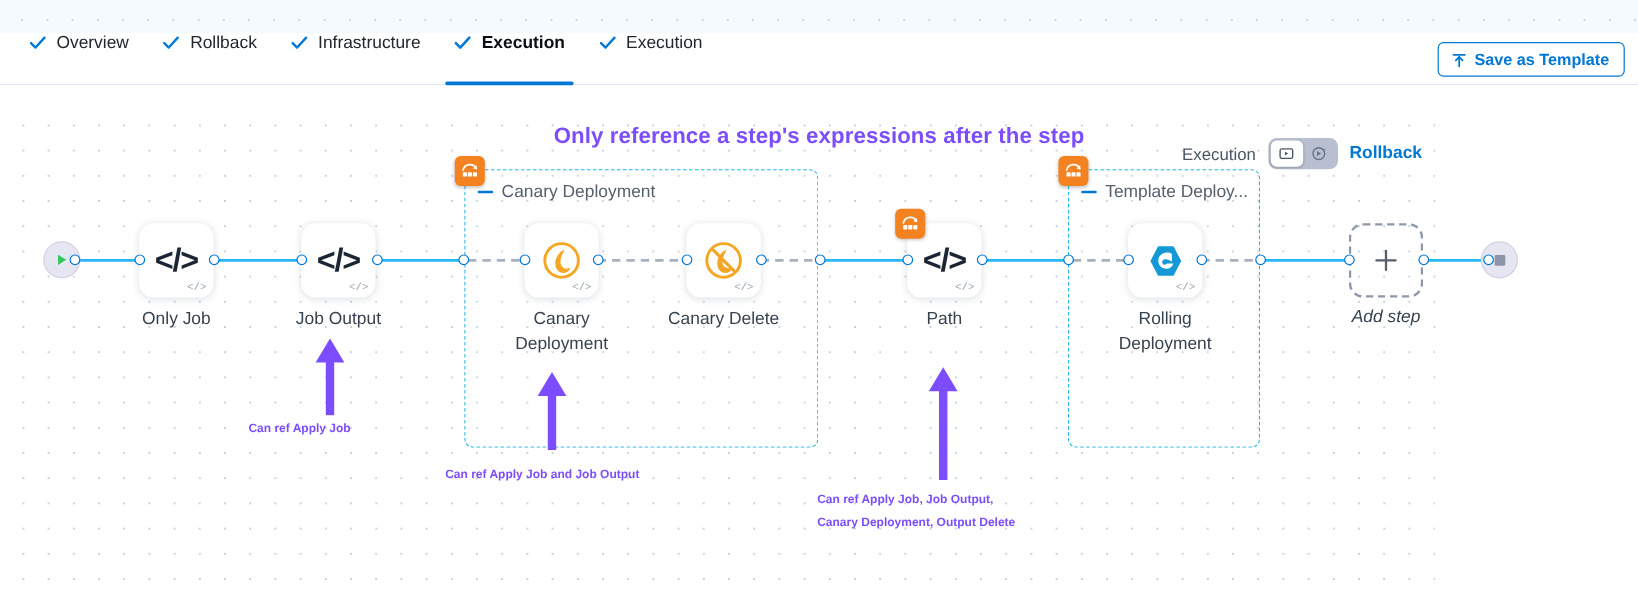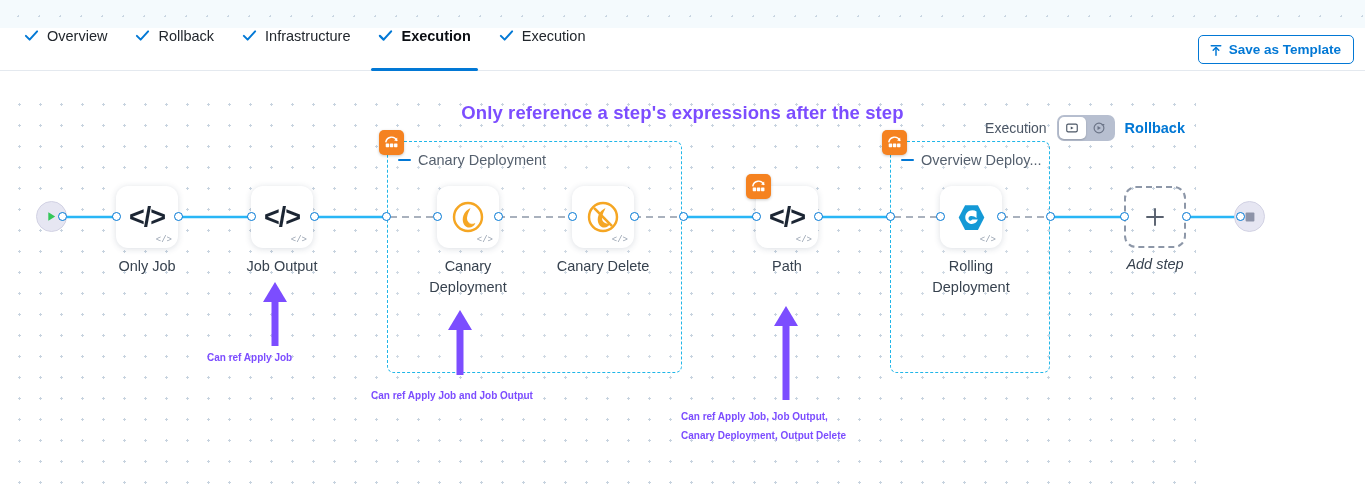--- a/index.html
+++ b/index.html
@@ -286,21 +286,21 @@
           <svg width="17" height="17" viewBox="0 0 20 20">
             <path d="M3.4 9.1 A6.8 6.8 0 0 1 16.2 7.6" fill="none" stroke="#ffffff" stroke-width="1.7" stroke-linecap="round"></path>
             <path d="M16.7 4.2 L16.8 8.2 L13 7.6 Z" fill="#ffffff"></path>
             <rect x="3.2" y="11.2" width="4" height="4.3" rx="0.7" fill="#ffffff"></rect>
             <rect x="8.1" y="11.2" width="4" height="4.3" rx="0.7" fill="#ffffff"></rect>
             <rect x="13" y="11.2" width="4" height="4.3" rx="0.7" fill="#ffffff"></rect>
           </svg>
         </div>
         <div class="group-hdr">
           <span class="group-collapse"></span>
-          <span class="group-name">Overview Deploy...</span>
+          <span class="group-name">Template Deploy...</span>
         </div>
       </div>
 
       <div class="node" style="left:36px; top:113px;">
         <div class="terminal">
           <span style="display:flex">
             <svg width="13" height="13" viewBox="0 0 14 14">
                 <path d="M3.6 2.4 L11 7 L3.6 11.6 Z" fill="#34c759"></path>
               </svg>
           </span>

